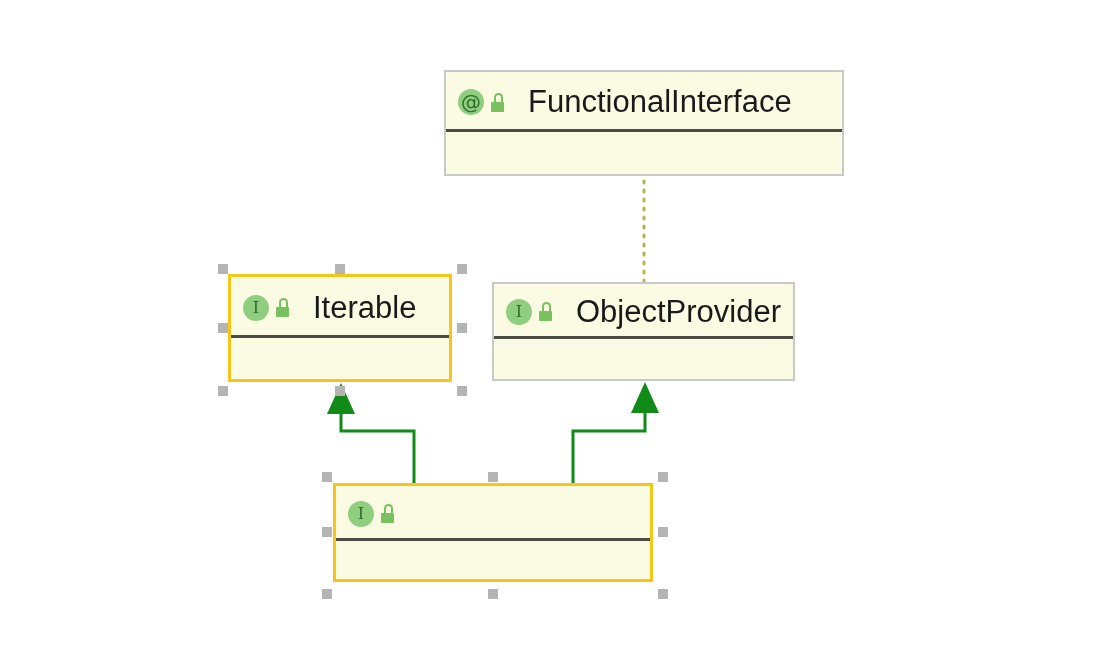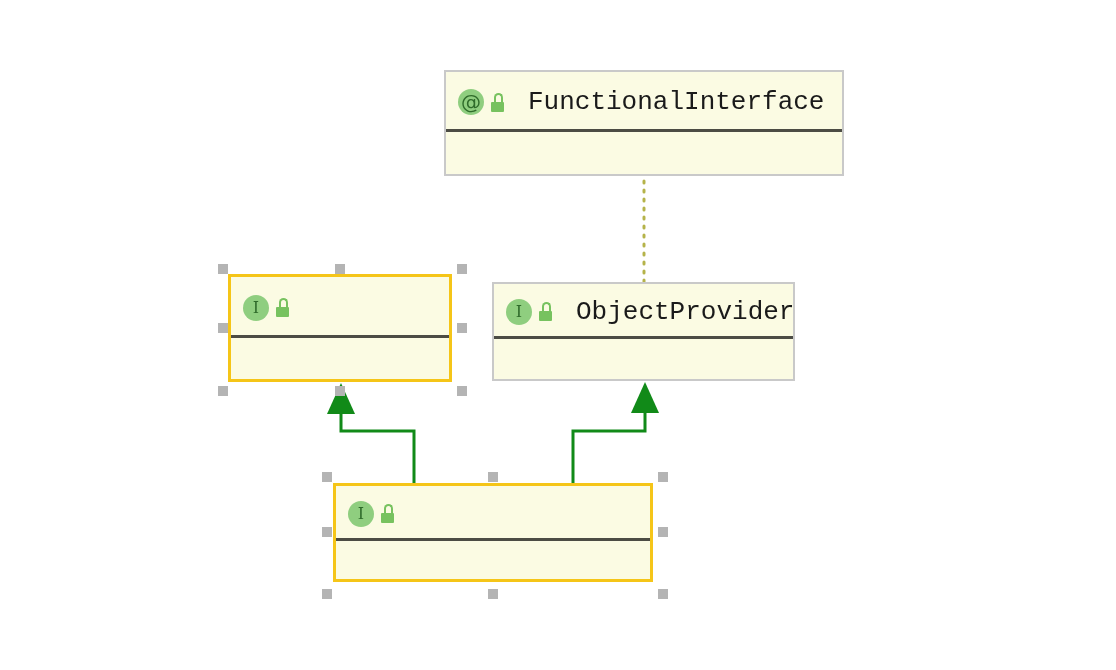--- a/index.html
+++ b/index.html
@@ -44,22 +44,22 @@
     position: absolute;
     left: 0; right: 0; bottom: 0;
     height: 3px;
     background: #4c4c44;
   }
   .uml-body {
     flex: 1 1 auto;
     background: #fbfbe3;
   }
   .uml-title {
-    font-family: Liberation Mono, monospace;
-    font-size: 26px;
+    font-family: Liberation Sans, sans-serif;
+    font-size: 31px;
     color: #1a1a1a;
     letter-spacing: 0px;
     white-space: nowrap;
     margin-left: 20px;
   }
 
   
   .icon-stereo {
     width: 26px; height: 26px;
     border-radius: 50%;
@@ -152,20 +152,21 @@
 
   <div class="uml-box selected" style="left:228px; top:274px; width:224px; height:108px;">
     <div class="uml-header" style="height:61px;">
       <span class="icon-stereo">
         <span class="glyph-i">I</span>
       </span>
       <span class="icon-lock">
         <span class="shackle"></span>
         <span class="body"></span>
       </span>
+      <span class="uml-title">Iterable</span>
     </div>
     <div class="uml-body"></div>
   </div>
 
   <div class="uml-box unselected" style="left:492px; top:282px; width:303px; height:99px;">
     <div class="uml-header" style="height:55px;">
       <span class="icon-stereo">
         <span class="glyph-i">I</span>
       </span>
       <span class="icon-lock">

